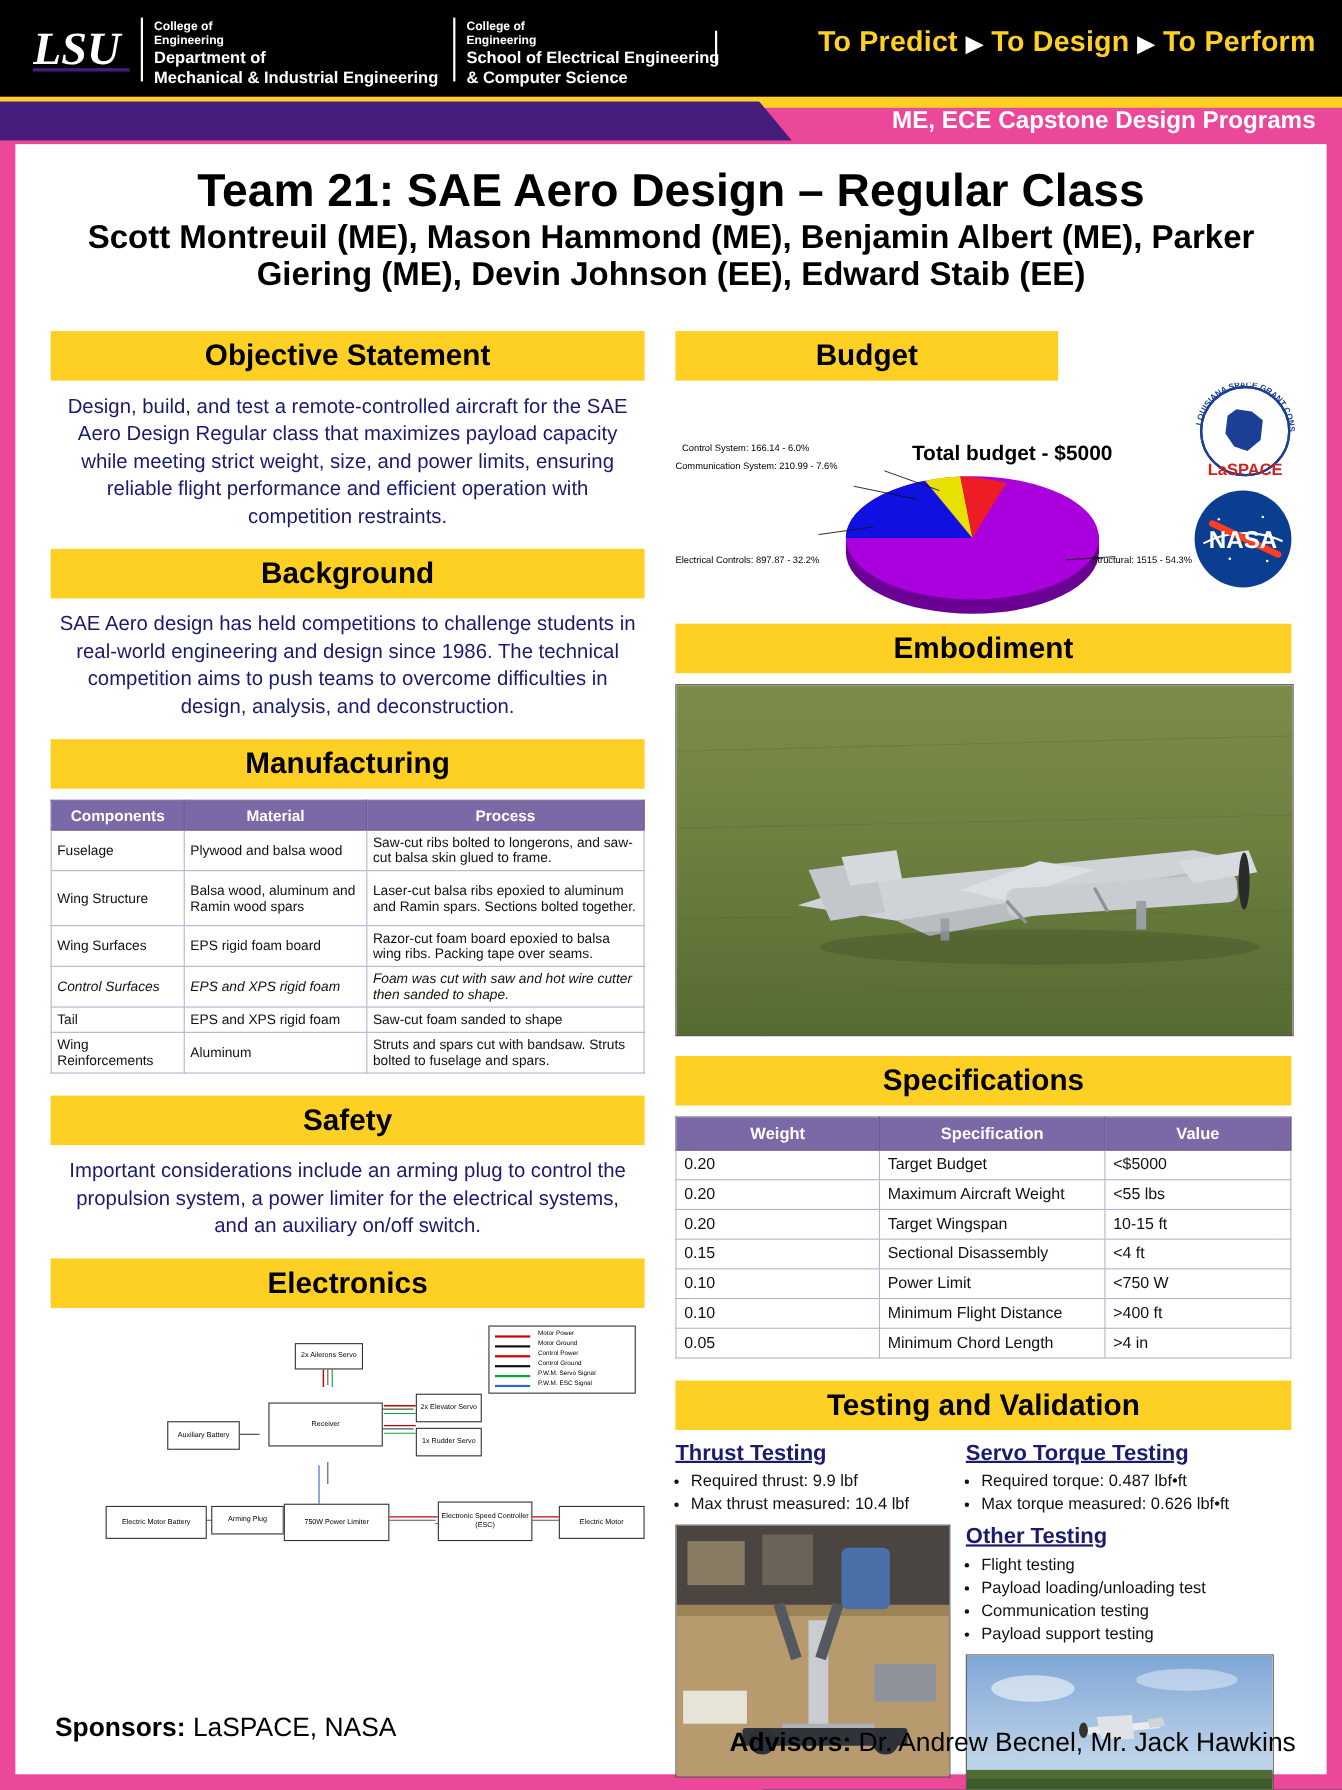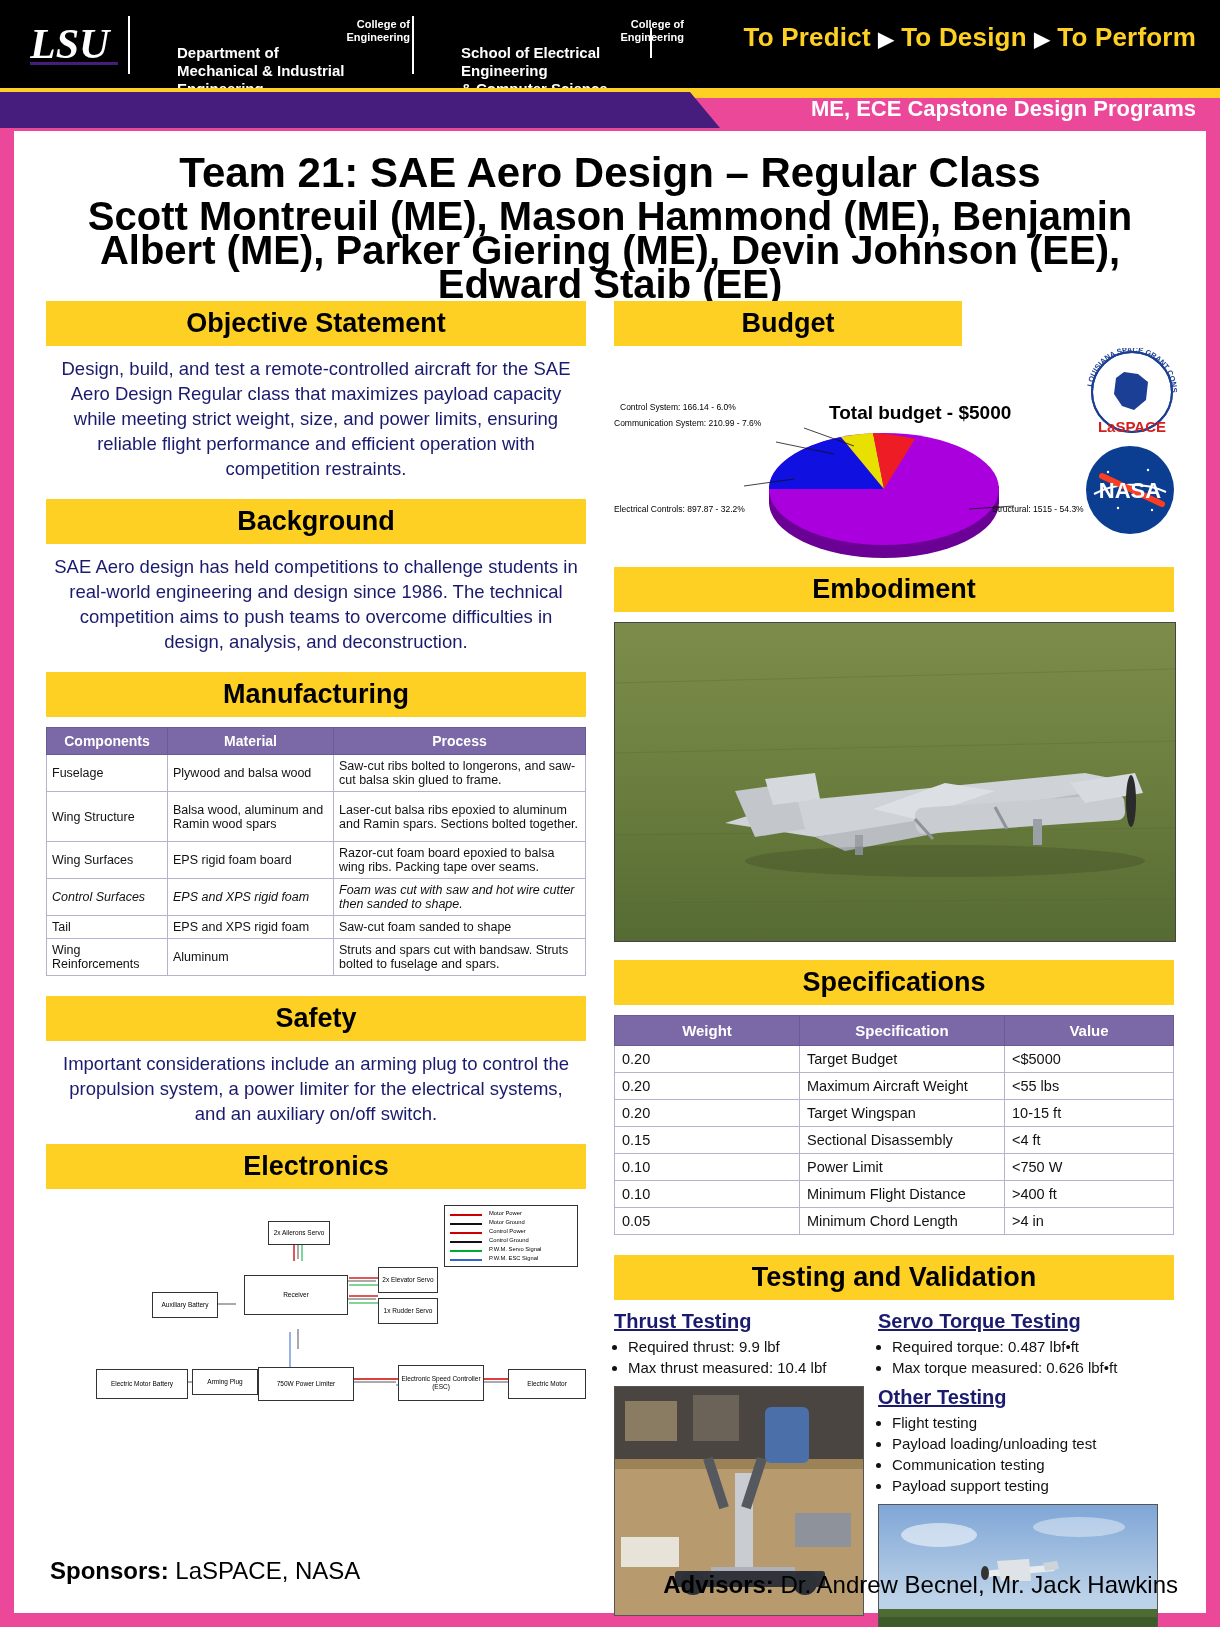--- a/index.html
+++ b/index.html
@@ -11,34 +11,34 @@
   }
   .poster{position:relative;width:1220px;height:1627px;background:#ec4899;}
 
   
   .header{position:relative;height:88px;background:#000;}
   .lsu-logo{position:absolute;left:30px;top:22px;width:88px;height:44px;
      display:flex;align-items:center;justify-content:center;}
   .lsu-logo svg{display:block;}
   .divider-v{position:absolute;top:16px;width:2px;height:58px;background:#fff;}
   .dept-block{position:absolute;color:#fff;}
-  .dept-block .small{font-size:11px;line-height:13px;font-weight:bold;text-align:right;}
-  .dept-block .big{font-size:15px;line-height:18px;font-weight:bold;margin-left:37px;}
+  .dept-block .small{font-size:11px;line-height:13px;font-weight:bold;}
+  .dept-block .big{font-size:15px;line-height:18px;font-weight:bold;}
   .tagline{position:absolute;right:24px;top:22px;color:#FDD023;font-size:26px;font-weight:bold;letter-spacing:0.2px;}
   .tagline .tri{color:#fff;font-size:20px;}
   .goldbar{position:absolute;left:0;top:88px;width:1220px;height:10px;background:#FDD023;}
   .purplebar{position:absolute;left:0;top:92px;width:720px;height:36px;background:#461D7C;
      clip-path:polygon(0 0,690px 0,720px 36px,0 36px);}
   .subtag{position:absolute;right:24px;top:96px;color:#fff;font-size:22px;font-weight:bold;}
 
   
   .body-card{position:absolute;left:14px;top:131px;width:1192px;height:1482px;background:#fff;}
 
   .title{margin:0;padding:18px 20px 0 20px;text-align:center;font-size:42px;font-weight:bold;color:#000;}
-  .authors{margin:2px 20px 0 20px;text-align:center;font-size:40px;font-weight:bold;color:#000;line-height:34px;}
+  .authors{margin:2px 20px 0 20px;text-align:center;font-size:30px;font-weight:bold;color:#000;line-height:34px;}
 
   
   .cols{position:absolute;left:0;top:170px;width:1192px;}
   .colL{position:absolute;left:32px;top:0;width:540px;}
   .colR{position:absolute;left:600px;top:0;width:560px;}
 
   .band{background:#FDD023;color:#000;text-align:center;font-weight:bold;font-size:27px;
         padding:7px 0;margin:0 0 10px 0;}
   .para{color:#1a1a6e;font-size:18.5px;line-height:25px;text-align:center;margin:0 6px 18px 6px;}
 

